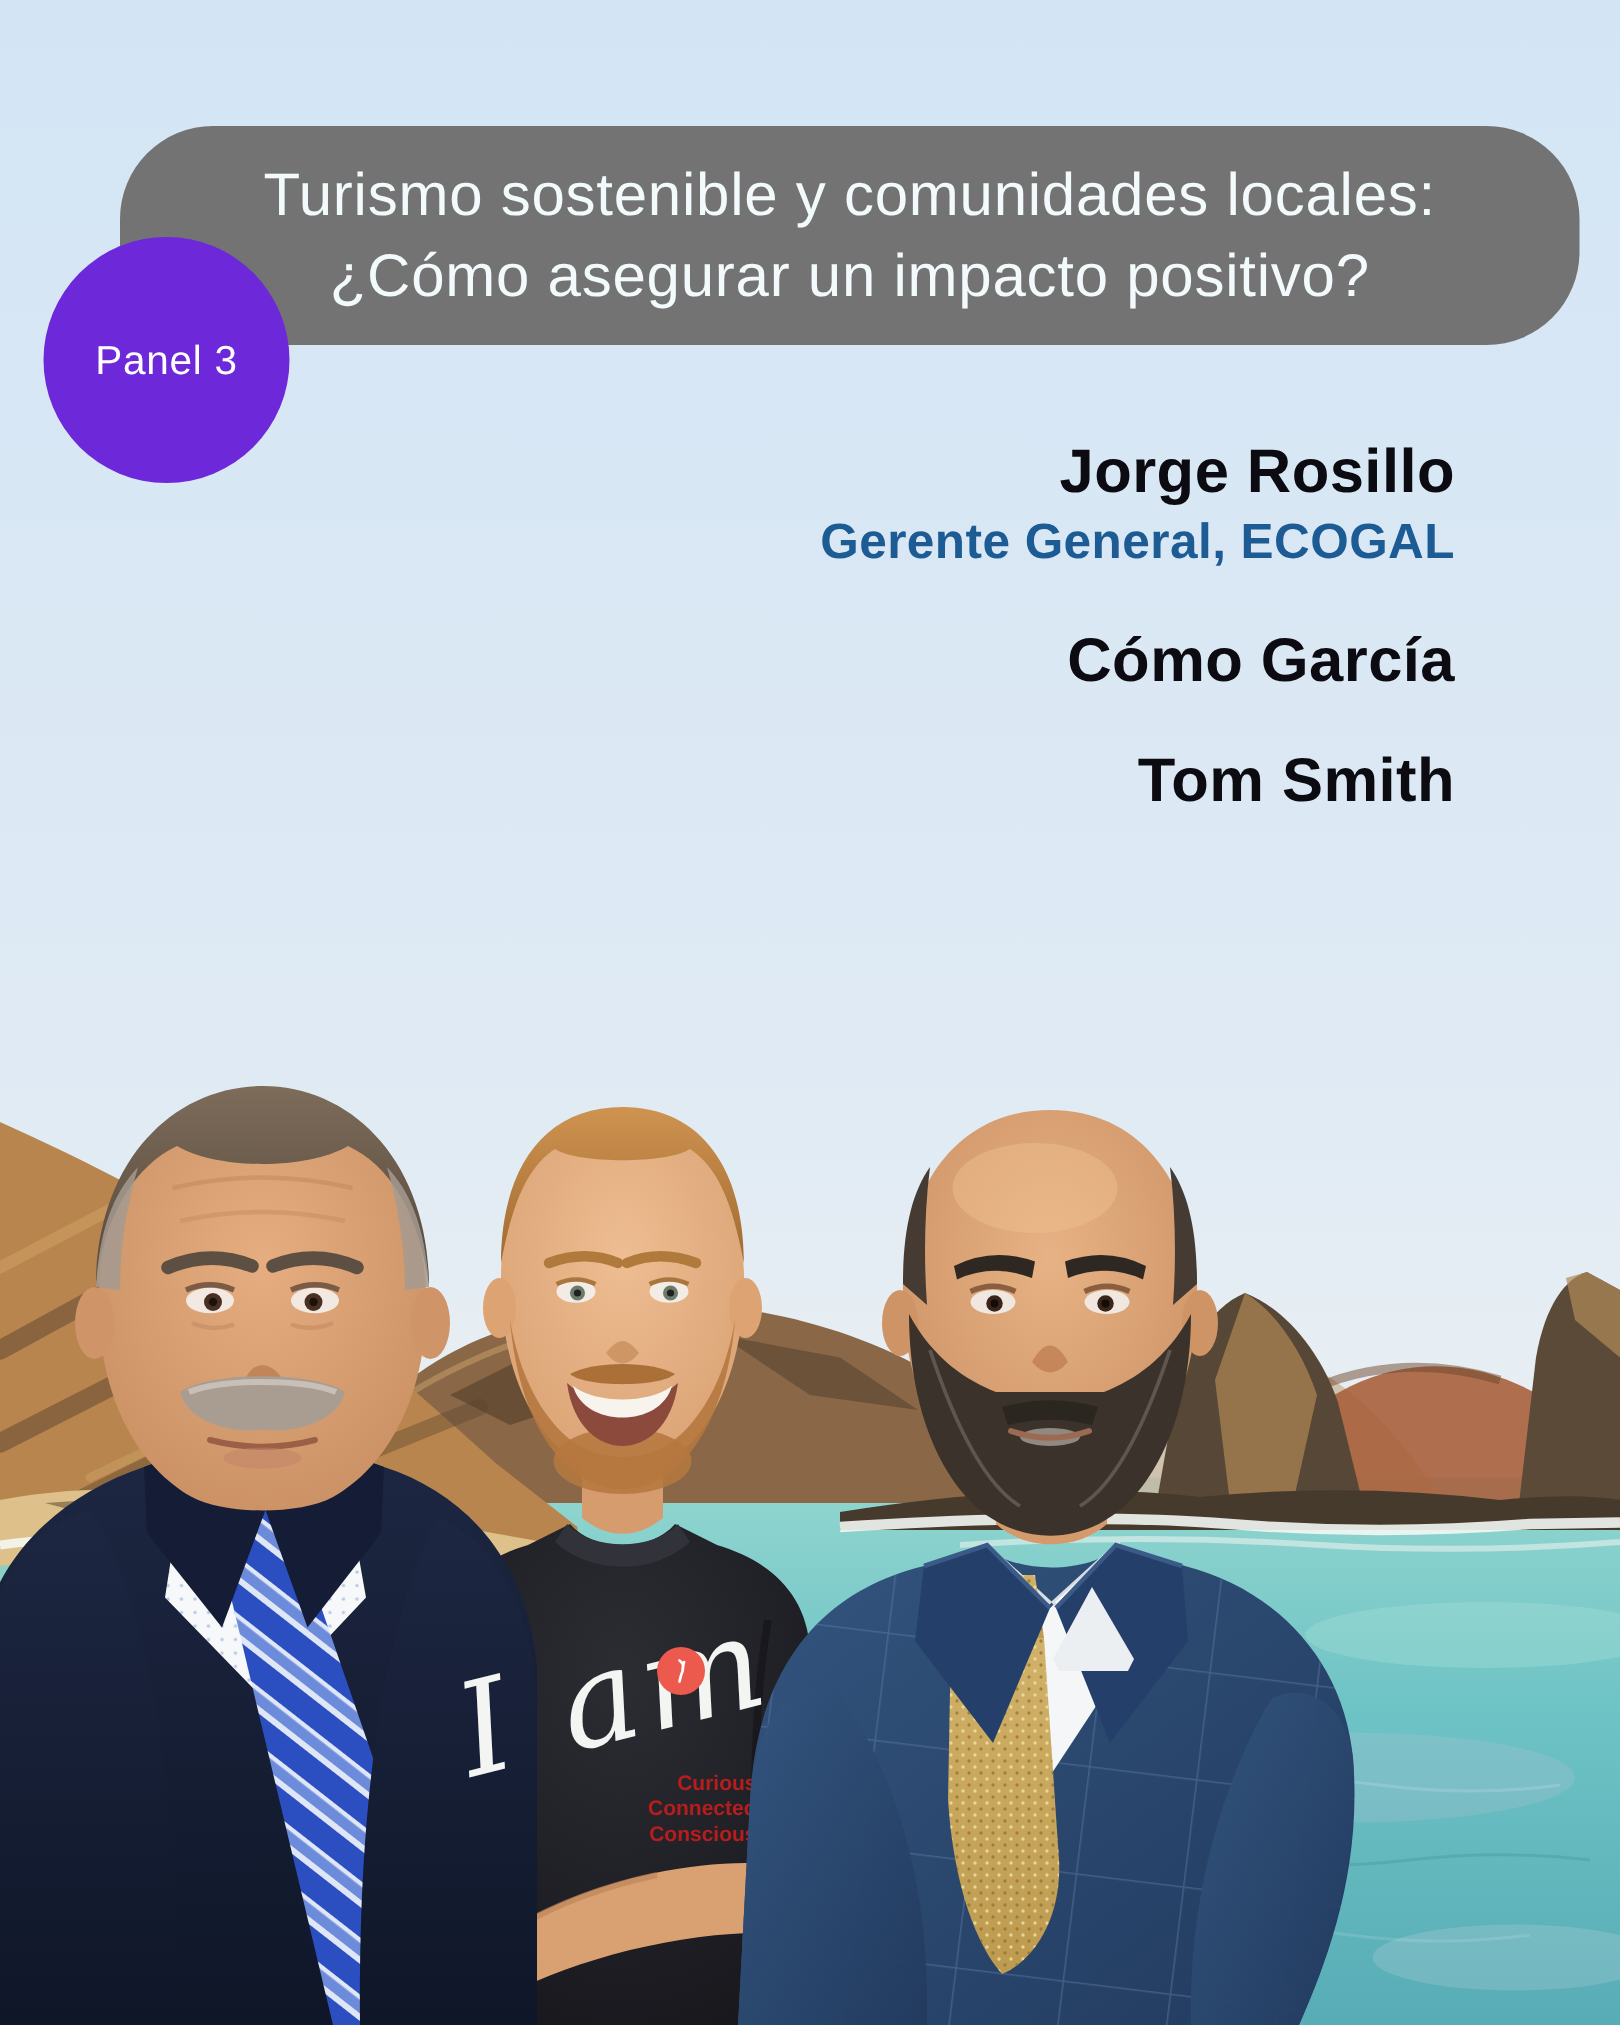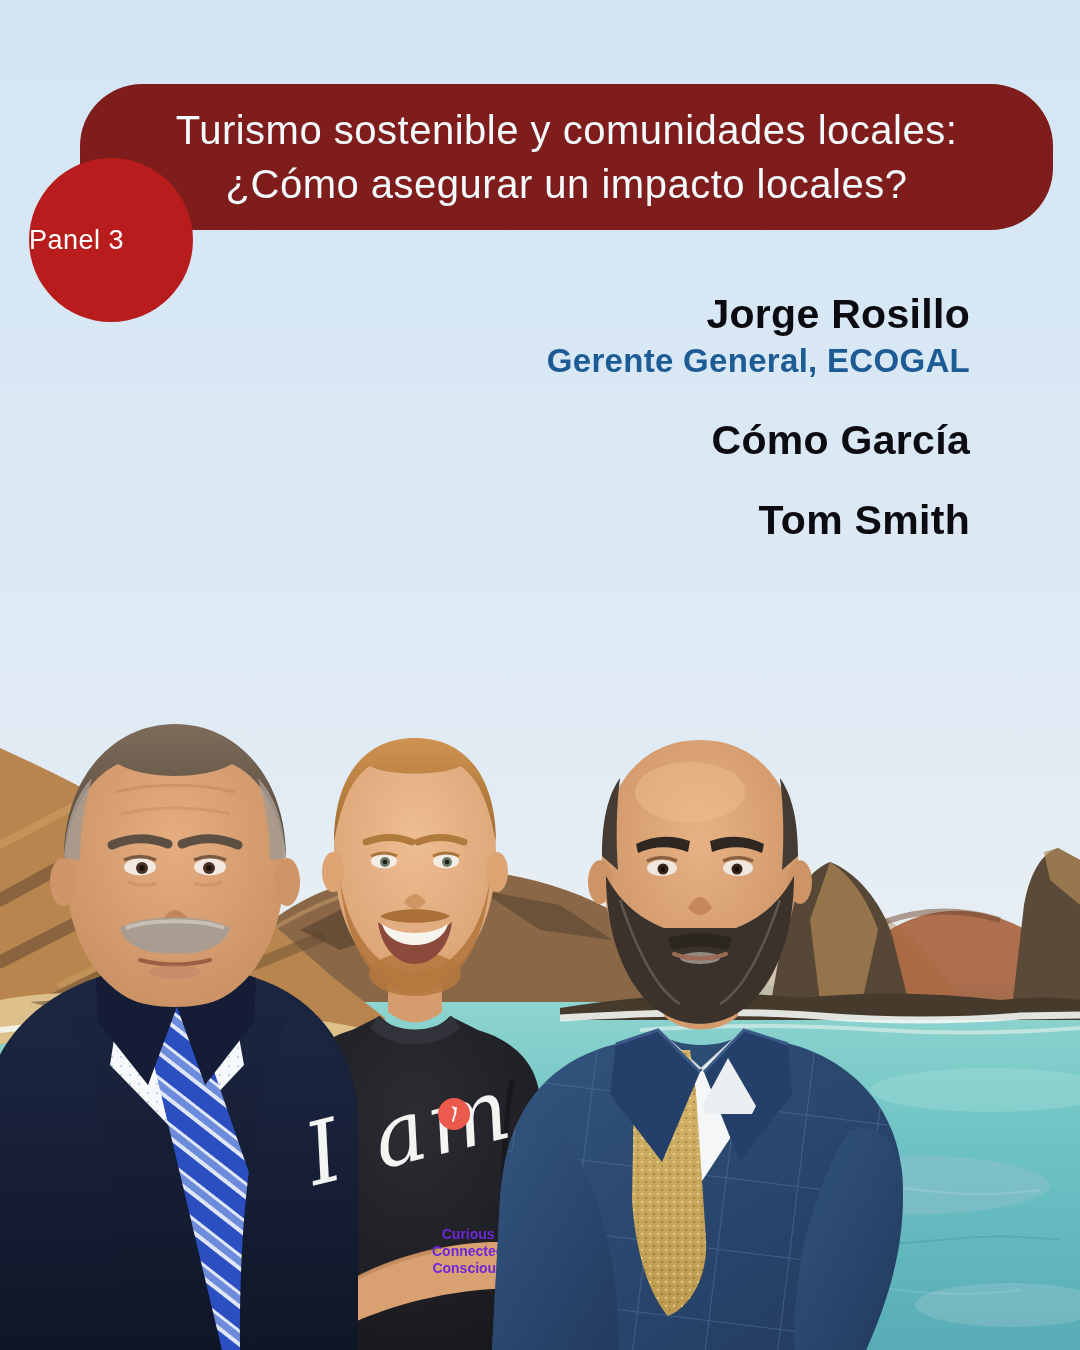--- a/index.html
+++ b/index.html
@@ -5,33 +5,33 @@
   html,body{margin:0;padding:0;background:#222;}
   .canvas{
     position:relative;width:1080px;height:1350px;overflow:hidden;
     background:#d6e8f7;font-family:"Liberation Sans",sans-serif;
   }
   .art{position:absolute;inset:0;width:1080px;height:1350px;}
   .layer0{z-index:0}.layer2{z-index:2}
   
   .banner{
     position:absolute;z-index:5;left:80px;top:84px;width:973px;height:146px;
-    background:#7f1d1d;border-radius:62px;
+    background:#737373;border-radius:62px;
     display:flex;flex-direction:column;justify-content:center;align-items:center;
     gap:6px;
   }
   .banner .line{
     color:#f2fafc;font-size:40px;font-weight:500;letter-spacing:.5px;line-height:1.2;
     text-align:center;white-space:nowrap;
   }
   
   .badge{
     position:absolute;z-index:6;left:29px;top:158px;width:164px;height:164px;
-    background:#b91c1c;border-radius:50%;
-    display:flex;align-items:center;
+    background:#6d28d9;border-radius:50%;
+    display:flex;align-items:center;justify-content:center;
   }
   .badge .label{color:#ffffff;font-size:27px;font-weight:500;letter-spacing:.5px;}
   
   .speakers{
     position:absolute;z-index:5;right:110px;top:290px;text-align:right;
   }
   .speaker{margin-bottom:32px;}
   .speaker .name{
     color:#0b0b11;font-size:41px;font-weight:800;line-height:48px;letter-spacing:.3px;
   }
@@ -39,22 +39,22 @@
     color:#1d5b95;font-size:33px;font-weight:700;line-height:46px;letter-spacing:.3px;
   }
   
   .tee-script{
     position:absolute;z-index:1;left:295px;top:1108px;
     font-family:"DejaVu Serif",serif;font-style:italic;font-size:86px;
     color:#f2f5f1;transform:rotate(-14deg);transform-origin:left top;
     letter-spacing:4px;white-space:nowrap;
   }
   .tee-captions{
-    position:absolute;z-index:1;left:432px;top:1226px;
-    font-size:14px;font-weight:700;line-height:17px;color:#6d28d9;text-align:center;
+    position:absolute;z-index:1;left:432px;top:1180px;
+    font-size:14px;font-weight:700;line-height:17px;color:#b91c1c;text-align:right;
   }
   .tee-logo{
     position:absolute;z-index:1;left:438px;top:1098px;width:32px;height:32px;
     background:#ec5a4e;border-radius:50%;
     display:flex;align-items:center;justify-content:center;
   }
 </style>
 </head>
 <body>
 
@@ -306,21 +306,21 @@
       <path d="M620,900 C640,960 660,992 680,1004" stroke="#8d847c" stroke-width="2.5" fill="none" opacity=".45"></path>
       <path d="M780,900 C760,960 740,992 720,1004" stroke="#8d847c" stroke-width="2.5" fill="none" opacity=".45"></path>
       <path d="M668,938 Q700,929 732,938 L728,950 Q700,943 672,950 Z" fill="#2c2620"></path>
       <ellipse cx="700" cy="958" rx="20" ry="6" fill="#d8cfc6" opacity=".55"></ellipse>
       <path d="M674,954 Q700,963 726,954" stroke="#9c6a52" stroke-width="4" fill="none" stroke-linecap="round"></path>
     </g>
   </svg>
 
   <div class="banner">
     <div class="line">Turismo sostenible y comunidades locales:</div>
-    <div class="line">¿Cómo asegurar un impacto locales?</div>
+    <div class="line">¿Cómo asegurar un impacto positivo?</div>
   </div>
 
   <div class="badge">
     <div class="label">Panel 3</div>
   </div>
 
   <div class="speakers">
     <div class="speaker">
       <div class="name">Jorge Rosillo</div>
       <div class="role">Gerente General, ECOGAL</div>

